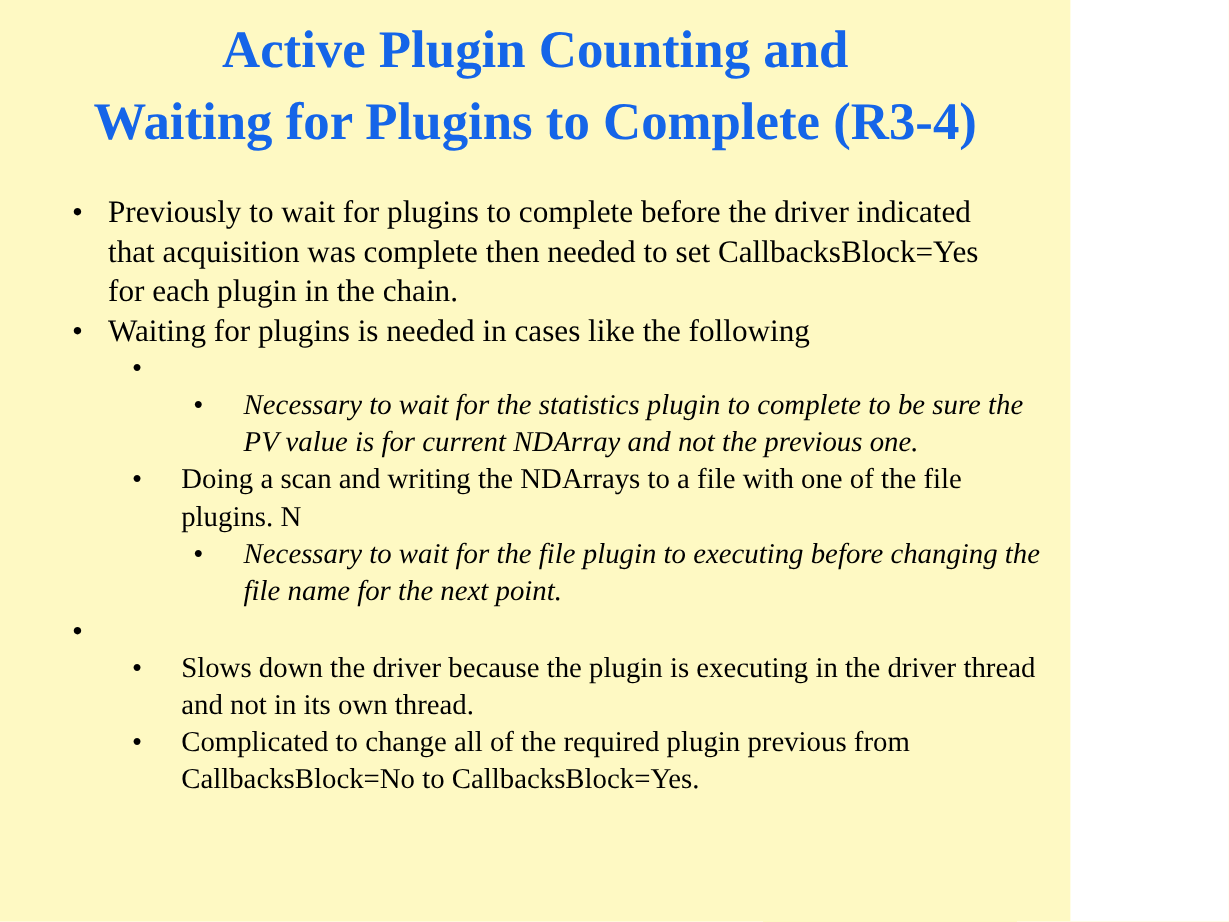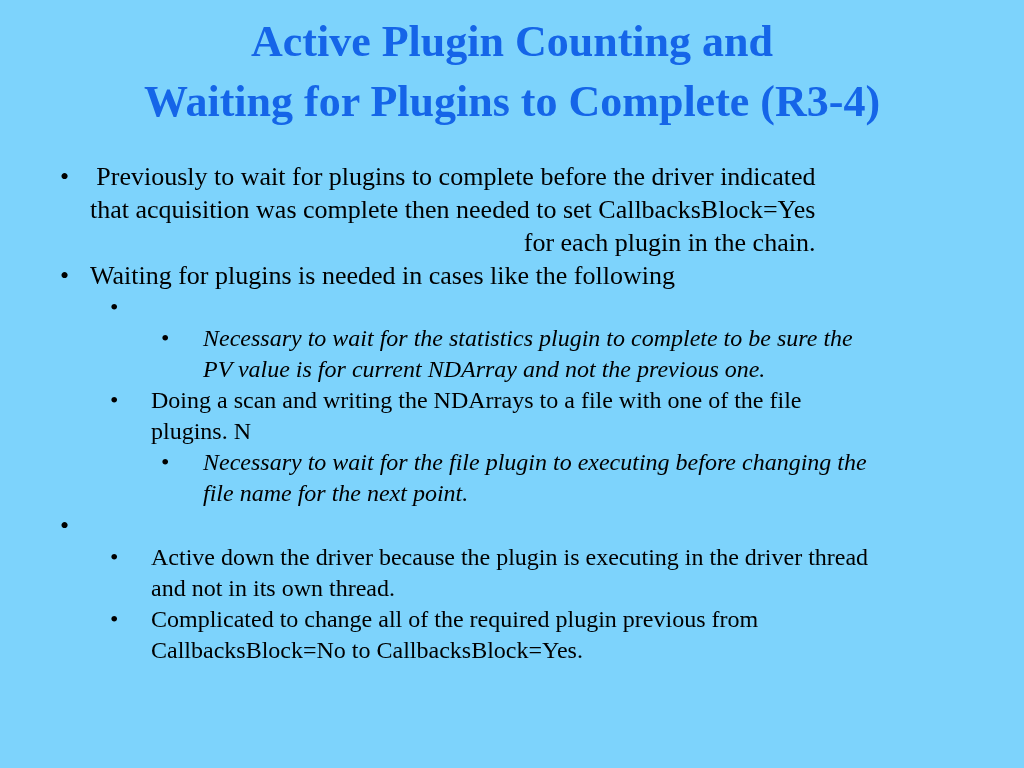--- a/index.html
+++ b/index.html
@@ -9,23 +9,23 @@
   body {
     width: 1024px;
     height: 768px;
     background: #ffffff;
     overflow: hidden;
     font-family: "Liberation Serif", "DejaVu Serif", serif;
     color: #000000;
   }
   .slide {
     position: relative;
-    width: 1024px;
+    width: 892px;
     height: 768px;
-    background: #7dd3fc;
+    background: #fef9c3;
   }
   .title-block {
     padding-top: 12px;
     text-align: center;
     font-weight: bold;
     font-size: 44px;
     line-height: 60px;
     color: #1565E8;
     letter-spacing: 0px;
   }
@@ -43,21 +43,21 @@
   .item .text {
     white-space: pre-line;
     flex: 0 1 auto;
   }
   .level1 {
     padding-left: 60px;
     font-size: 26px;
     line-height: 33px;
   }
   .level1 .bullet { width: 30px; font-size: 26px; }
-  .level1 .text  { max-width: 880px; text-align: right; }
+  .level1 .text  { max-width: 880px; }
 
   .level2 {
     padding-left: 110px;
     font-size: 24px;
     line-height: 31px;
   }
   .level2 .bullet { width: 41px; font-size: 24px; }
   .level2 .text  { max-width: 860px; }
 
   .level3 {
@@ -113,21 +113,21 @@
       <span class="text">Necessary to wait for the file plugin to executing before changing the
 file name for the next point.</span>
     </div>
 
     <div class="item level1">
       <span class="bullet">•</span>
     </div>
 
     <div class="item level2">
       <span class="bullet">•</span>
-      <span class="text">Active down the driver because the plugin is executing in the driver thread
+      <span class="text">Slows down the driver because the plugin is executing in the driver thread
 and not in its own thread.</span>
     </div>
 
     <div class="item level2">
       <span class="bullet">•</span>
       <span class="text">Complicated to change all of the required plugin previous from
 CallbacksBlock=No to CallbacksBlock=Yes.</span>
     </div>
 
   </div>

